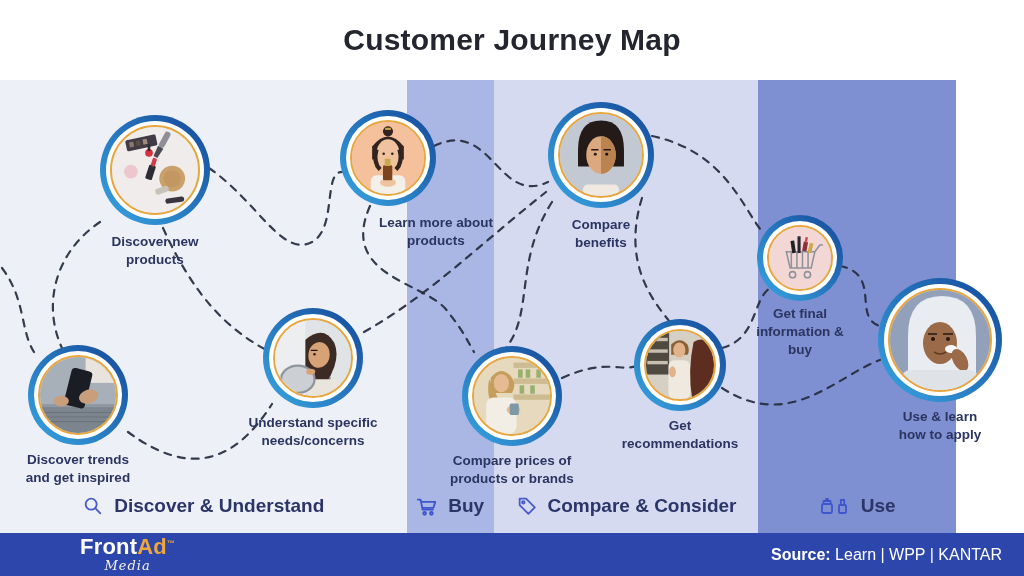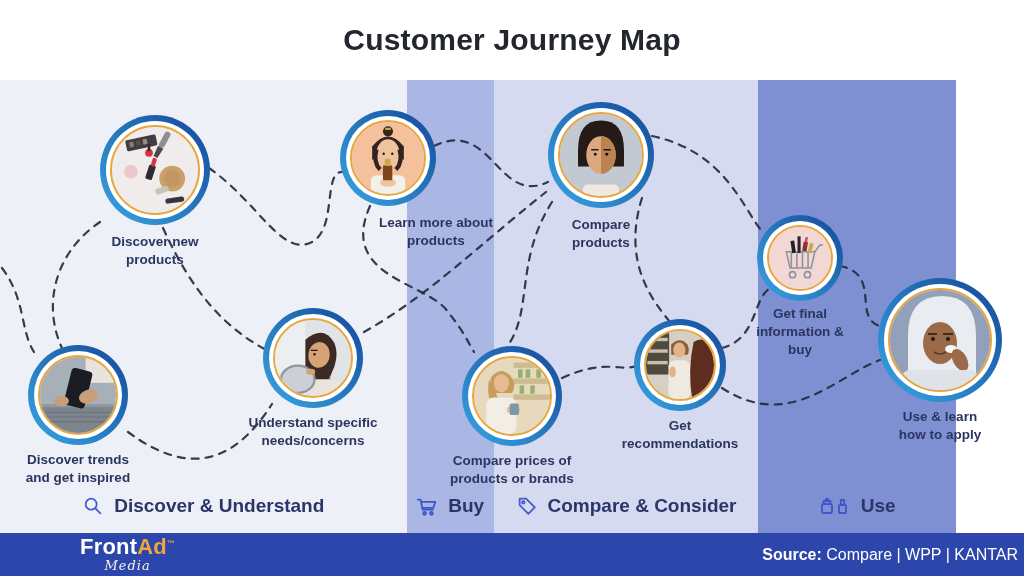--- a/index.html
+++ b/index.html
@@ -33,21 +33,21 @@
     padding:6px;box-sizing:border-box;}
   .node-inner{width:100%;height:100%;border-radius:50%;background:#ffffff;padding:4px;box-sizing:border-box;}
   .node-photo{width:100%;height:100%;border-radius:50%;border:2.5px solid #e9a63c;
     overflow:hidden;box-sizing:border-box;background:#ddd;}
   .node-photo svg{width:100%;height:100%;display:block;}
   .node-label{position:absolute;left:50%;transform:translateX(-50%);
     text-align:center;font-size:13.5px;font-weight:700;color:#2b3560;line-height:1.35;}
   
   .footer{position:absolute;left:0;top:533px;width:1024px;height:43px;background:#2c46ab;
     display:flex;align-items:center;justify-content:space-between;
-    padding:0 6px 0 80px;box-sizing:border-box;z-index:5;}
+    padding:0 22px 0 80px;box-sizing:border-box;z-index:5;}
   .brand-block{display:flex;flex-direction:column;align-items:center;line-height:1;margin-top:-2px;}
   .brand{font-size:22px;font-weight:800;color:#ffffff;letter-spacing:.2px;}
   .brand .ad{color:#eda73d;}
   .brand .tm{font-size:8px;color:#eda73d;vertical-align:super;}
   .brand-sub{font-family:"DejaVu Serif","Liberation Serif",serif;font-style:italic;
     font-size:13px;color:#f6f1e6;margin-top:1px;letter-spacing:1px;}
   .source{font-size:16px;color:#ffffff;}
   .source b{font-weight:700;}
 </style>
 </head>
@@ -202,21 +202,21 @@
         <path d="M27 60 q-3 -28 9 -36" stroke="#241b18" stroke-width="8" fill="none"></path>
         <path d="M73 60 q3 -28 -9 -36" stroke="#241b18" stroke-width="8" fill="none"></path>
         <rect x="28" y="86" width="44" height="14" rx="6" fill="#efe9e2"></rect>
         <circle cx="43" cy="49" r="1.8" fill="#241b18"></circle>
             <circle cx="57" cy="49" r="1.8" fill="#18110d"></circle>
         <path d="M38 43.5 h9 M53 43.5 h9" stroke="#241b18" stroke-width="1.8"></path>
       </svg>
     </div>
       </div>
   </div>
-  <div class="node-label" style="top:114px;width:92px;">Compare products</div>
+  <div class="node-label" style="top:114px;width:92px;">Compare benefits</div>
 </div>
 
 <div class="node" style="left:28px;top:345px;">
   <div class="node-circle" style="width:100px;height:100px;">
     <div class="node-inner">
         <div class="node-photo">
       <svg viewBox="0 0 100 100">
         <rect width="100" height="100" fill="#a7afb8"></rect>
         <rect x="60" y="0" width="40" height="34" fill="#e8e4dd"></rect>
         <rect x="0" y="62" width="100" height="6" fill="#8f98a1"></rect>
@@ -374,15 +374,15 @@
   <div class="node-label" style="top:130px;width:104px;">Use &amp; learn how to apply</div>
 </div>
 
 <div class="footer" style="background: rgb(44, 70, 171);">
   <div class="brand-block">
     <div class="brand"><span>Front<span class="ad">Ad</span></span><span class="tm">™</span></div>
     <div class="brand-sub">Media</div>
   </div>
   <div class="source">
     <b>Source:</b>
-    <span>Compare | WPP | KANTAR</span>
+    <span>Learn | WPP | KANTAR</span>
   </div>
 </div>
 
 </body></html>

